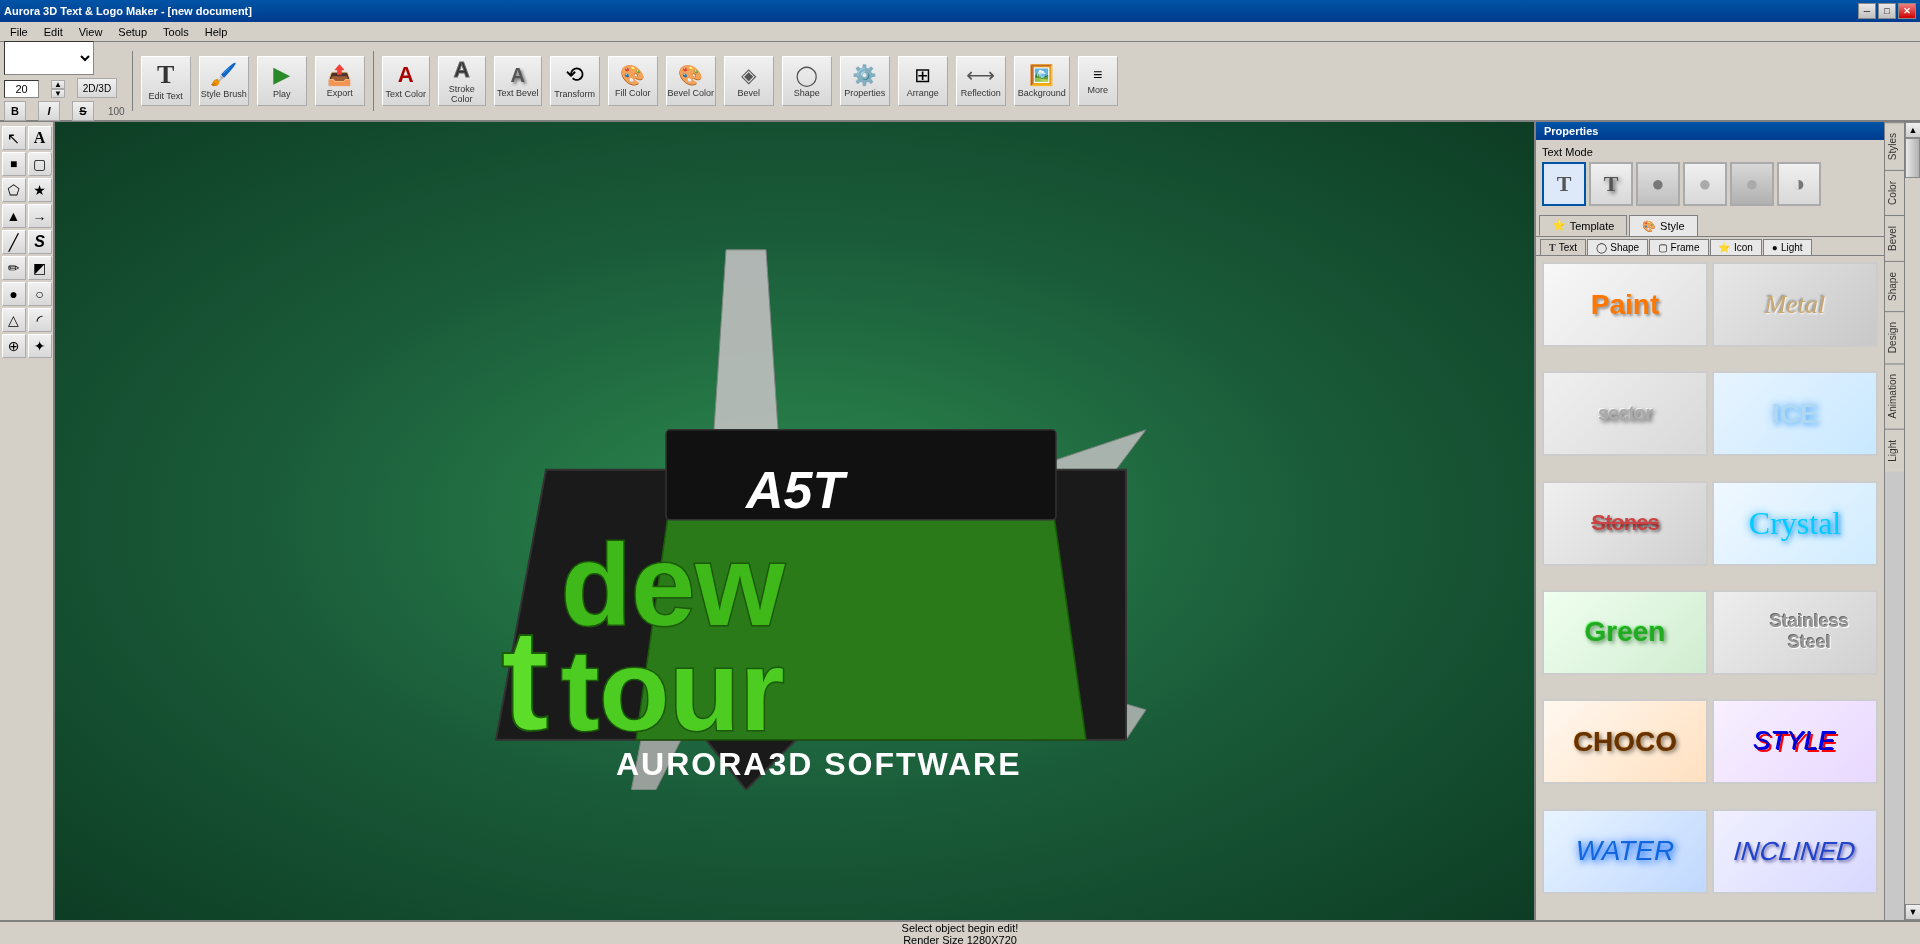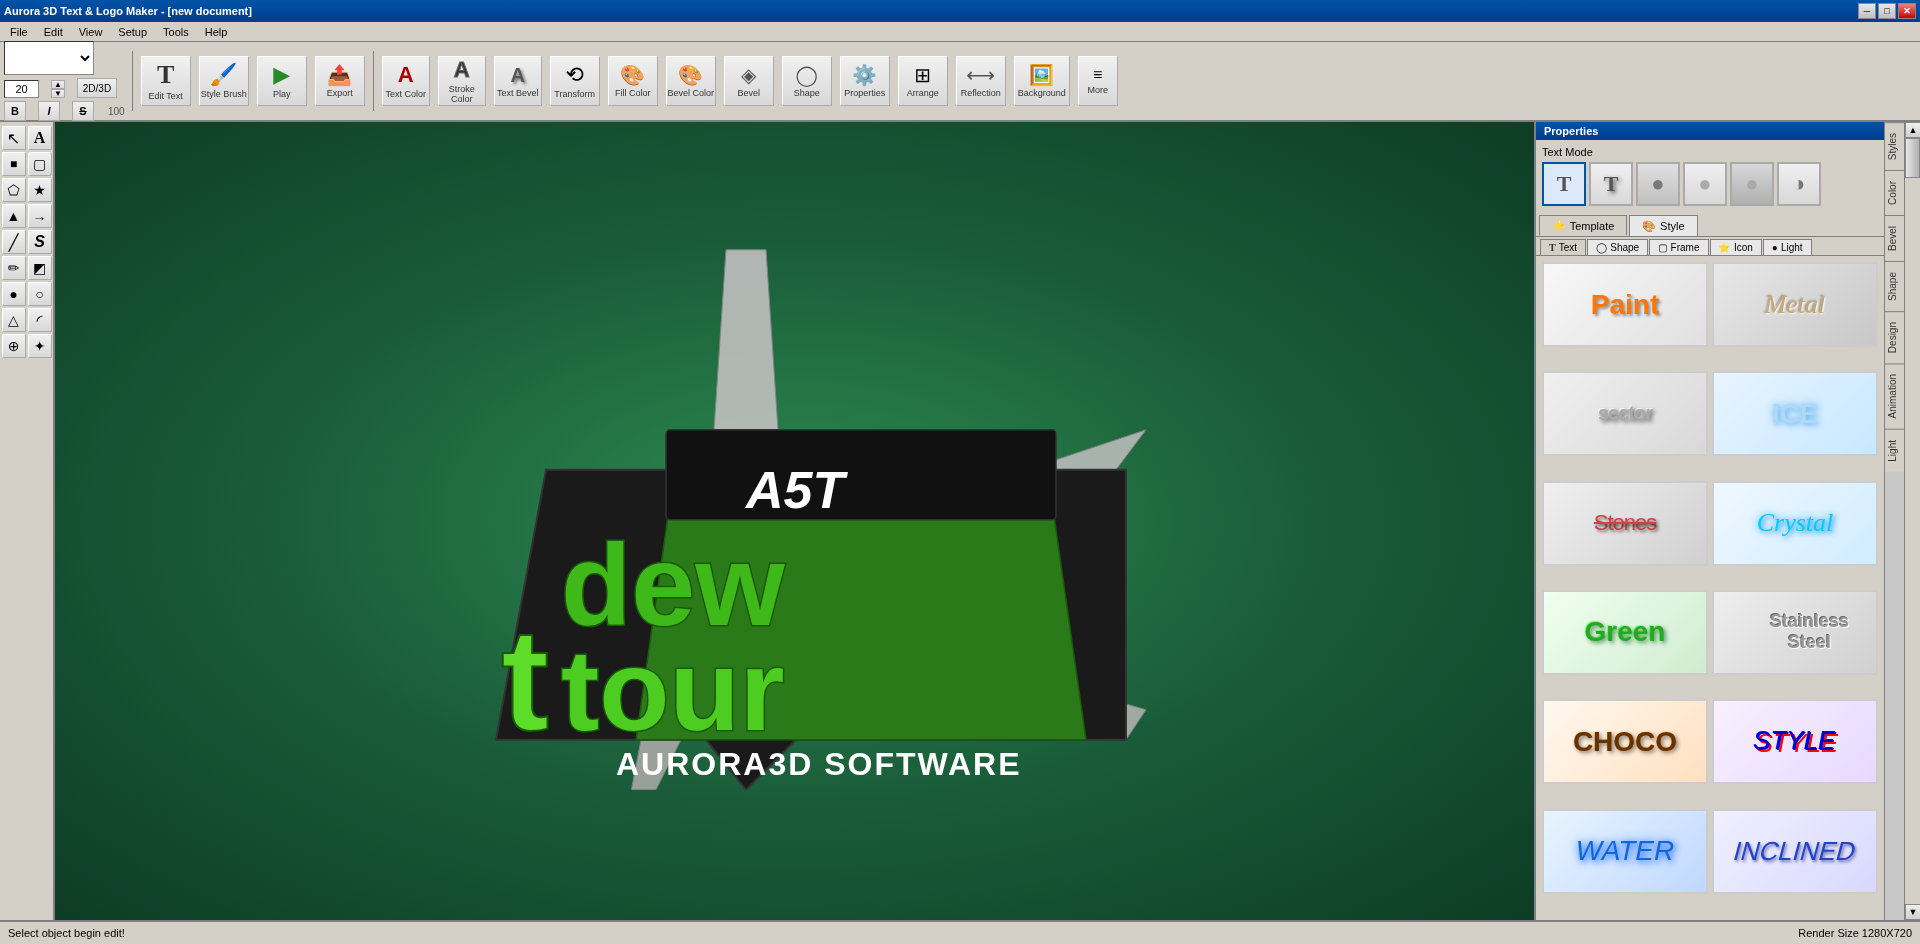--- a/index.html
+++ b/index.html
@@ -276,29 +276,30 @@
     
     .status-bar {
       height: 24px;
       background: #d4d0c8;
       border-top: 2px solid #808080;
       display: flex;
       align-items: center;
       justify-content: space-between;
       padding: 0 8px;
       font-size: 11px;
+      flex-direction: column;
     }
 
     
     .style-paint { font-family: Arial Black, sans-serif; font-size: 28px; font-weight: 900; color: #ff7700; text-shadow: 2px 2px 3px rgba(0,0,0,0.4); }
     .style-metal { font-family: Georgia, serif; font-size: 26px; font-style: italic; color: #c8a870; text-shadow: 1px 1px 2px #fff, -1px -1px 2px #888; }
     .style-sector { font-family: Arial Black, sans-serif; font-size: 20px; font-weight: 900; color: #aaa; text-shadow: 2px 2px 4px rgba(0,0,0,0.6), -1px -1px 0 #fff; letter-spacing: -1px; }
     .style-ice { font-family: Arial Black, sans-serif; font-size: 28px; font-weight: 900; color: #b0d8f0; text-shadow: 2px 2px 5px rgba(100,180,255,0.8), 0 0 8px #80c0ff; }
-    .style-stones { font-family: Arial Black, sans-serif; font-size: 22px; font-weight: 400; color: #c44; text-shadow: 2px 2px 3px rgba(0,0,0,0.5); letter-spacing: -1px; text-decoration: line-through; }
-    .style-crystal { font-family: Georgia, serif; font-size: 26px; font-style: italic; color: #00ccff; text-shadow: 0 0 8px #00aaff, 2px 2px 4px rgba(0,100,200,0.5); }
+    .style-stones { font-family: Arial Black, sans-serif; font-size: 22px; font-weight: 700; color: #c44; text-shadow: 2px 2px 3px rgba(0,0,0,0.5); letter-spacing: -1px; text-decoration: line-through; }
+    .style-crystal { font-family: Georgia, serif; font-size: 32px; color: #00ccff; text-shadow: 0 0 8px #00aaff, 2px 2px 4px rgba(0,100,200,0.5); }
     .style-green { font-family: Arial Black, sans-serif; font-size: 28px; font-weight: 900; color: #22aa22; text-shadow: 2px 2px 4px rgba(0,80,0,0.6), -1px -1px 0 #88ff88; }
     .style-stainless { font-family: Arial Black, sans-serif; font-size: 18px; font-weight: 900; color: #999; text-shadow: 1px 1px 0 #fff, -1px -1px 0 #666; line-height: 1.1; margin-left: 29px; }
     .style-choco { font-family: Arial Black, sans-serif; font-size: 28px; font-weight: 900; color: #663300; text-shadow: 2px 2px 4px rgba(0,0,0,0.5), 0 0 1px #ff9900; }
     .style-style { font-family: Impact, sans-serif; font-size: 26px; color: #0000cc; text-shadow: 2px 2px 0 #ff0000, -1px -1px 0 #0000ff; font-style: italic; }
     .style-water { font-family: Impact, sans-serif; font-size: 28px; font-style: italic; color: #1166dd; text-shadow: 2px 2px 6px rgba(0,100,255,0.7), 0 0 10px #4488ff; }
     .style-inclined { font-family: Impact, sans-serif; font-size: 26px; color: #2244cc; transform: skewX(-15deg); display: inline-block; text-shadow: 2px 2px 3px rgba(0,0,80,0.5); }
 
     
     .style-grid::-webkit-scrollbar { width: 16px; }
     .style-grid::-webkit-scrollbar-track { background: #d4d0c8; }

